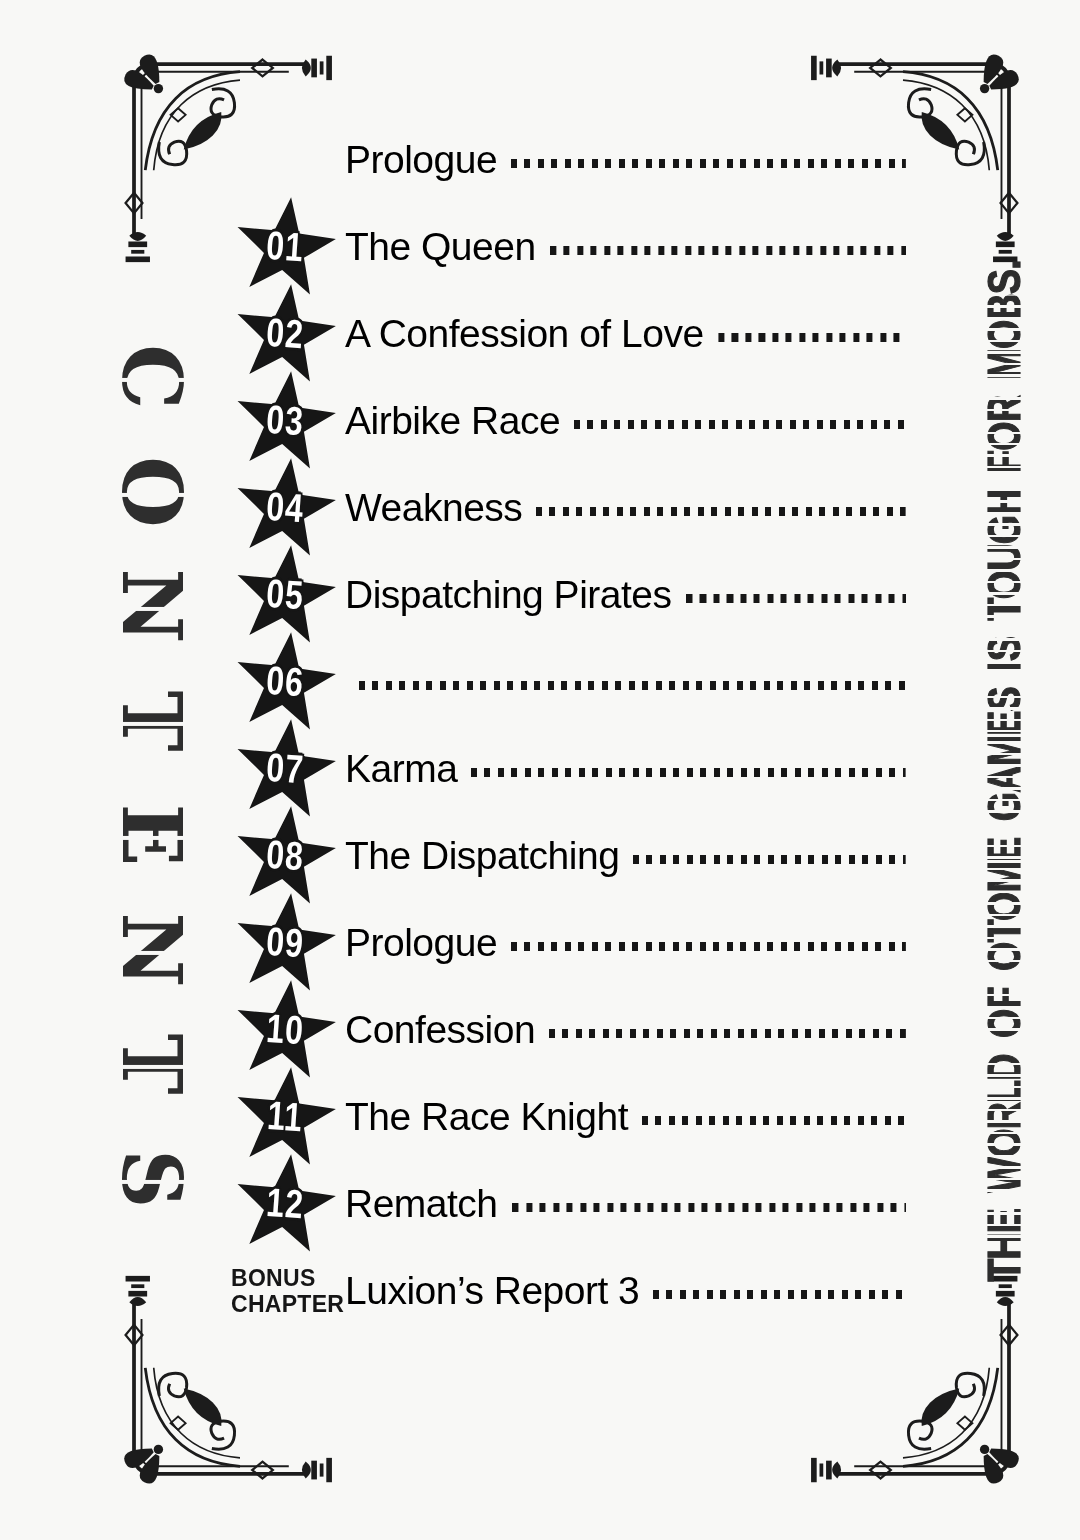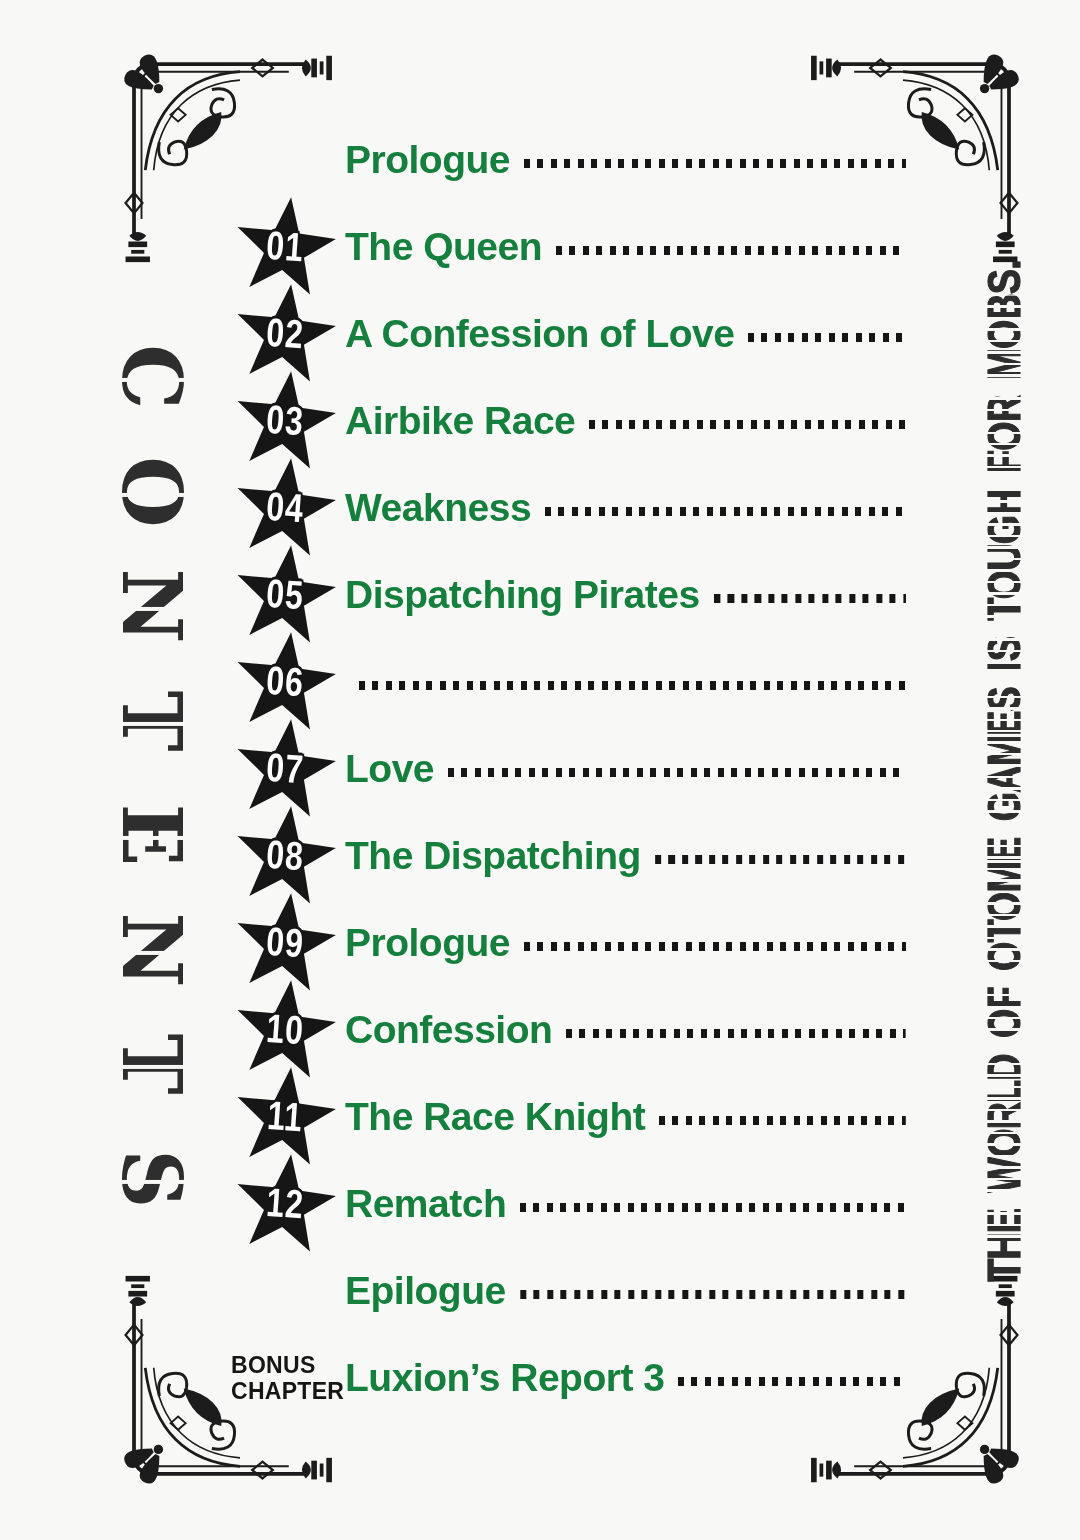--- a/index.html
+++ b/index.html
@@ -63,22 +63,22 @@
     text-shadow:
       3px 0 0 #161616,-3px 0 0 #161616,0 3px 0 #161616,0 -3px 0 #161616,
       2px 2px 0 #161616,-2px -2px 0 #161616,2px -2px 0 #161616,-2px 2px 0 #161616;
   }
   .bonus-label{
     position:absolute;right:32px;top:50%;transform:translateY(-50%);
     width:82px;font-weight:700;font-size:23px;line-height:1.15;
     letter-spacing:0.3px;color:#161616;
   }
   .title{
-    flex:none;white-space:nowrap;color:#15803d;
-    font-weight:700;font-size:39px;letter-spacing:-0.5px;
+    flex:none;white-space:nowrap;color:#000000;
+    font-weight:400;font-size:39px;letter-spacing:-0.5px;
   }
   .leader{
     flex:1 1 auto;height:9px;margin:8px 0 0 14px;
     background-image:repeating-linear-gradient(to right,#161616 0 6px,transparent 6px 13.5px);
     background-position:right center;
   }
 </style>
 </head>
 <body>
 
@@ -241,21 +241,21 @@
 
     <div class="row">
       <div class="star-cell">
         <div class="star-badge">
           <svg viewBox="0 0 110 110">
               <use href="#star-shape"></use>
             </svg>
           <span class="star-num">07</span>
         </div>
       </div>
-      <div class="title">Love</div>
+      <div class="title">Karma</div>
       <div class="leader"></div>
     </div>
 
     <div class="row">
       <div class="star-cell">
         <div class="star-badge">
           <svg viewBox="0 0 110 110">
               <use href="#star-shape"></use>
             </svg>
           <span class="star-num">08</span>
@@ -310,25 +310,20 @@
           <svg viewBox="0 0 110 110">
               <use href="#star-shape"></use>
             </svg>
           <span class="star-num">12</span>
         </div>
       </div>
       <div class="title">Rematch</div>
       <div class="leader"></div>
     </div>
 
-    <div class="row">
-      <div class="star-cell"></div>
-      <div class="title">Epilogue</div>
-      <div class="leader"></div>
-    </div>
 
     <div class="row">
       <div class="star-cell">
         <div class="bonus-label">BONUS CHAPTER</div>
       </div>
       <div class="title">Luxion’s Report 3</div>
       <div class="leader"></div>
     </div>
 
   </div>

